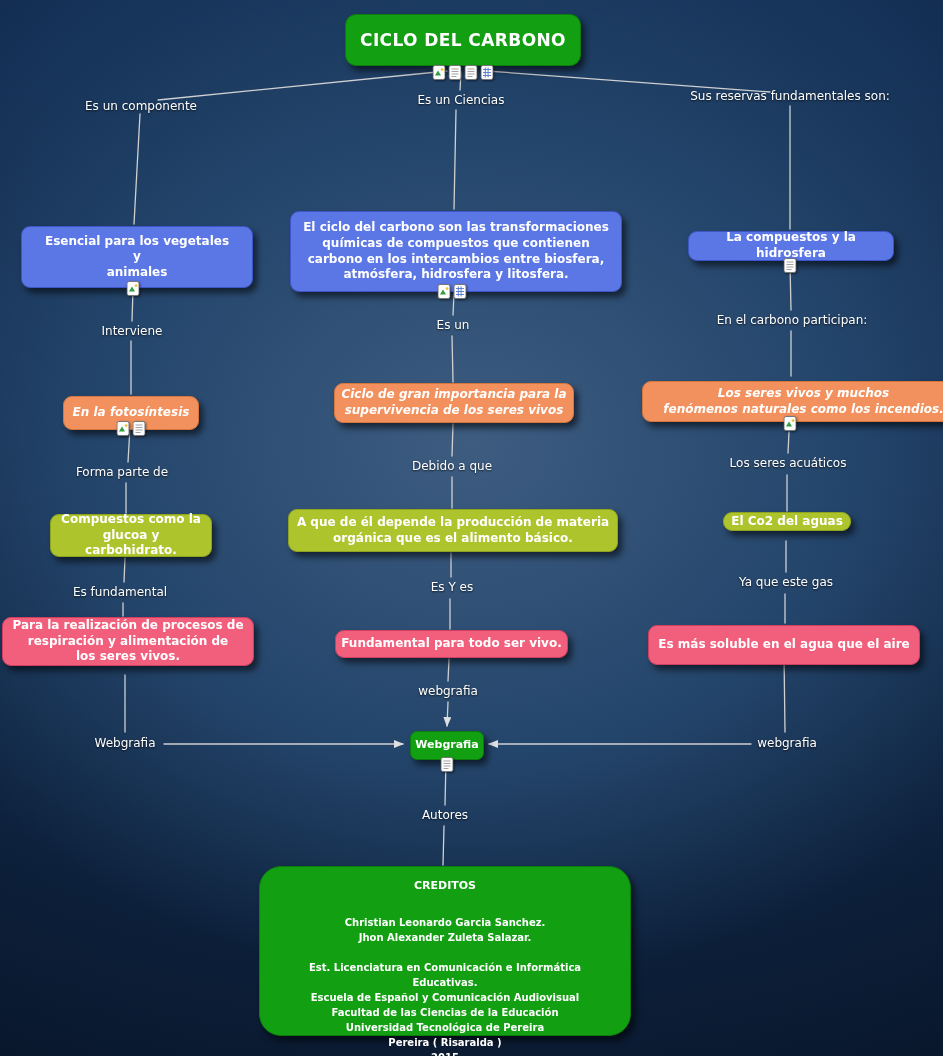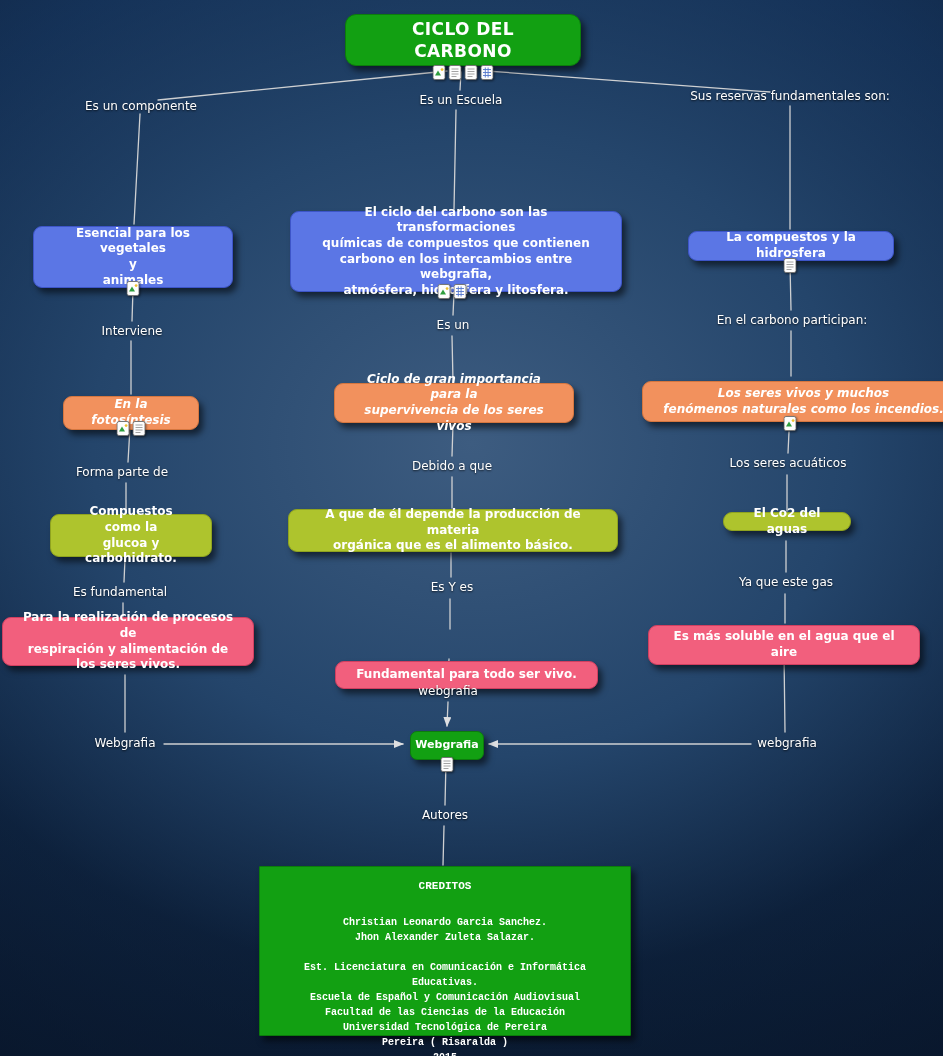--- a/index.html
+++ b/index.html
@@ -8,37 +8,37 @@
     font-family:"DejaVu Sans","Liberation Sans",sans-serif;
     background:radial-gradient(ellipse 115% 85% at 50% 42%,
       var(--bg-center,#3d5c80) 0%, #24456b 35%, #13315550 60%, var(--bg-edge,#071225) 100%),
       linear-gradient(#16335a,#081427);
   }
   .wires{position:absolute;left:0;top:0;pointer-events:none;}
   .wires line{stroke:var(--wire,#d8d8d8);stroke-width:1.3;stroke-linecap:round;opacity:.95;}
   .node{
     position:absolute;display:flex;align-items:center;justify-content:center;
     text-align:center;color:#fff;font-weight:700;font-size:12px;line-height:1.3;
-    border-radius:9px;box-sizing:border-box;padding:3px 19px;white-space:pre-line;
+    border-radius:9px;box-sizing:border-box;padding:3px 4px;white-space:pre-line;
     box-shadow:4px 5px 6px rgba(0,0,0,.55);
   }
   .blue{background:var(--blue,#5b76e5);border:1px solid var(--blue-border,#3d55c8);}
   .orange{background:var(--orange,#f2915d);border:1px solid var(--orange-border,#d5763f);font-style:italic;}
   .lime{background:var(--lime,#aec42d);border:1px solid var(--lime-border,#8fa31f);}
   .pink{background:var(--pink,#f25f7d);border:1px solid var(--pink-border,#d13f60);}
   .green{background:var(--green,#12a012);border:1px solid var(--green-dark,#0c7c0c);}
   .title-node{font-size:17px;letter-spacing:.4px;border-radius:11px;}
   .webgrafia-node{font-size:11px;border-radius:7px;}
   .link-label{
     position:absolute;transform:translateX(-50%);color:#fff;font-size:12px;
     white-space:nowrap;text-shadow:0 1px 2px rgba(0,0,0,.7);
   }
   .icons{position:absolute;transform:translateX(-50%);display:flex;gap:3px;z-index:5;}
   .res-icon{filter:drop-shadow(1px 1px 1px rgba(0,0,0,.5));}
-  .credits{flex-direction:column;justify-content:flex-start;padding:12px 18px;border-radius:1px;font-family:Liberation Mono, monospace;}
+  .credits{flex-direction:column;justify-content:flex-start;padding:12px 18px;border-radius:22px;}
   .credits .c-title{font-size:11px;margin-bottom:14px;}
   .credits .c-body{font-size:10px;line-height:1.5;white-space:pre-line;margin-top:8px;}
 </style>
 </head>
 <body>
 
 <div class="stage">
 
   <svg class="wires" width="943" height="1056">
     <defs>
@@ -109,37 +109,37 @@
           <line x1="3" y1="11.5" x2="8" y2="11.5"></line>
         </g>
       </svg>
     <svg class="res-icon" width="13" height="15" viewBox="0 0 13 15">
         <rect x="0.5" y="0.5" width="12" height="14" rx="2" fill="#fdfdfd" stroke="#777"></rect>
         <path d="M2.5 4.5 H10.5 M2.5 7.5 H10.5 M2.5 10.5 H10.5 M4.8 2.5 V12.5 M7.6 2.5 V12.5" stroke="#5577cc" stroke-width="0.9" fill="none"></path>
       </svg>
   </div>
 
   <div class="link-label" style="left:141px;top:99px">Es un componente</div>
-  <div class="link-label" style="left:461px;top:93px">Es un Escuela</div>
+  <div class="link-label" style="left:461px;top:93px">Es un Ciencias</div>
   <div class="link-label" style="left:790px;top:89px">Sus reservas fundamentales son:</div>
 
-  <div class="node blue" style="left:33px;top:226px;width:200px;height:62px">Esencial para los vegetales
+  <div class="node blue" style="left:21px;top:226px;width:232px;height:62px">Esencial para los vegetales
 y
 animales</div>
   <div class="icons" style="left:133px;top:281px">
     <svg class="res-icon" width="13" height="15" viewBox="0 0 13 15">
         <rect x="0.5" y="0.5" width="12" height="14" rx="2" fill="#fdfdfd" stroke="#777"></rect>
         <path d="M2.5 10.5 L5.5 5.5 L8.5 10.5 Z" fill="#2e9e3e"></path>
         <circle cx="9.6" cy="4.6" r="1.4" fill="#f0c030"></circle>
       </svg>
   </div>
 
   <div class="node blue" style="left:290px;top:211px;width:332px;height:81px">El ciclo del carbono son las transformaciones
 químicas de compuestos que contienen
-carbono en los intercambios entre webgrafia,
+carbono en los intercambios entre biosfera,
 atmósfera, hidrosfera y litosfera.</div>
   <div class="icons" style="left:452px;top:284px">
     <svg class="res-icon" width="13" height="15" viewBox="0 0 13 15">
         <rect x="0.5" y="0.5" width="12" height="14" rx="2" fill="#fdfdfd" stroke="#777"></rect>
         <path d="M2.5 10.5 L5.5 5.5 L8.5 10.5 Z" fill="#2e9e3e"></path>
         <circle cx="9.6" cy="4.6" r="1.4" fill="#f0c030"></circle>
       </svg>
     <svg class="res-icon" width="13" height="15" viewBox="0 0 13 15">
         <rect x="0.5" y="0.5" width="12" height="14" rx="2" fill="#fdfdfd" stroke="#777"></rect>
         <path d="M2.5 4.5 H10.5 M2.5 7.5 H10.5 M2.5 10.5 H10.5 M4.8 2.5 V12.5 M7.6 2.5 V12.5" stroke="#5577cc" stroke-width="0.9" fill="none"></path>
@@ -204,21 +204,21 @@
 glucoa y carbohidrato.</div>
   <div class="node lime" style="left:723px;top:512px;width:128px;height:19px">El Co2 del aguas</div>
 
   <div class="link-label" style="left:120px;top:585px">Es fundamental</div>
   <div class="link-label" style="left:452px;top:580px">Es Y es</div>
   <div class="link-label" style="left:786px;top:575px">Ya que este gas</div>
 
   <div class="node pink" style="left:2px;top:617px;width:252px;height:49px">Para la realización de procesos de
 respiración y alimentación de
 los seres vivos.</div>
-  <div class="node pink" style="left:335px;top:661px;width:263px;height:28px">Fundamental para todo ser vivo.</div>
+  <div class="node pink" style="left:335px;top:630px;width:233px;height:28px">Fundamental para todo ser vivo.</div>
   <div class="node pink" style="left:648px;top:625px;width:272px;height:40px">Es más soluble en el agua que el aire</div>
 
   <div class="link-label" style="left:448px;top:684px">webgrafia</div>
   <div class="link-label" style="left:125px;top:736px">Webgrafia</div>
   <div class="link-label" style="left:787px;top:736px">webgrafia</div>
 
   <div class="node green webgrafia-node" style="left:410px;top:731px;width:74px;height:29px">Webgrafia</div>
   <div class="icons" style="left:447px;top:757px">
     <svg class="res-icon" width="13" height="15" viewBox="0 0 13 15">
         <rect x="0.5" y="0.5" width="12" height="14" rx="2" fill="#fdfdfd" stroke="#777"></rect>

